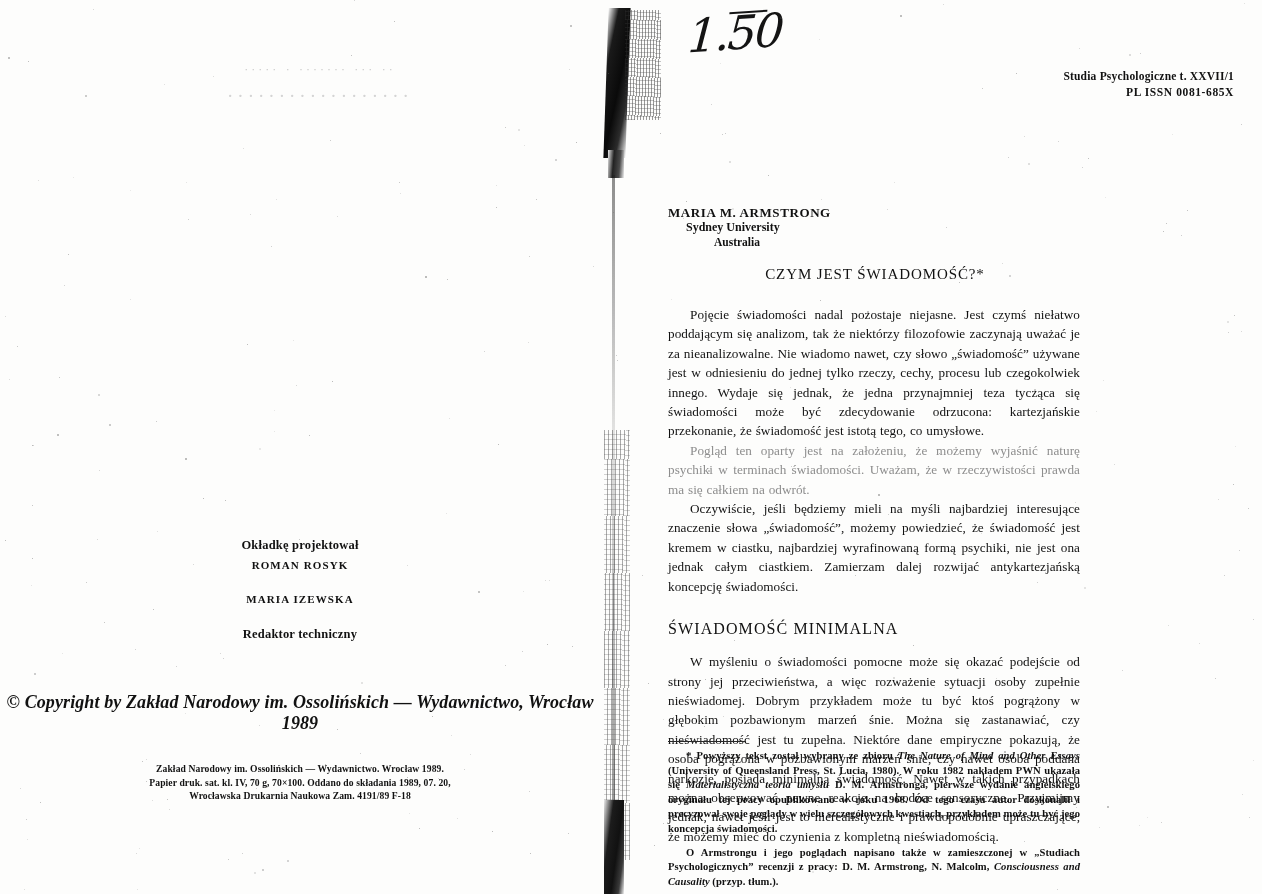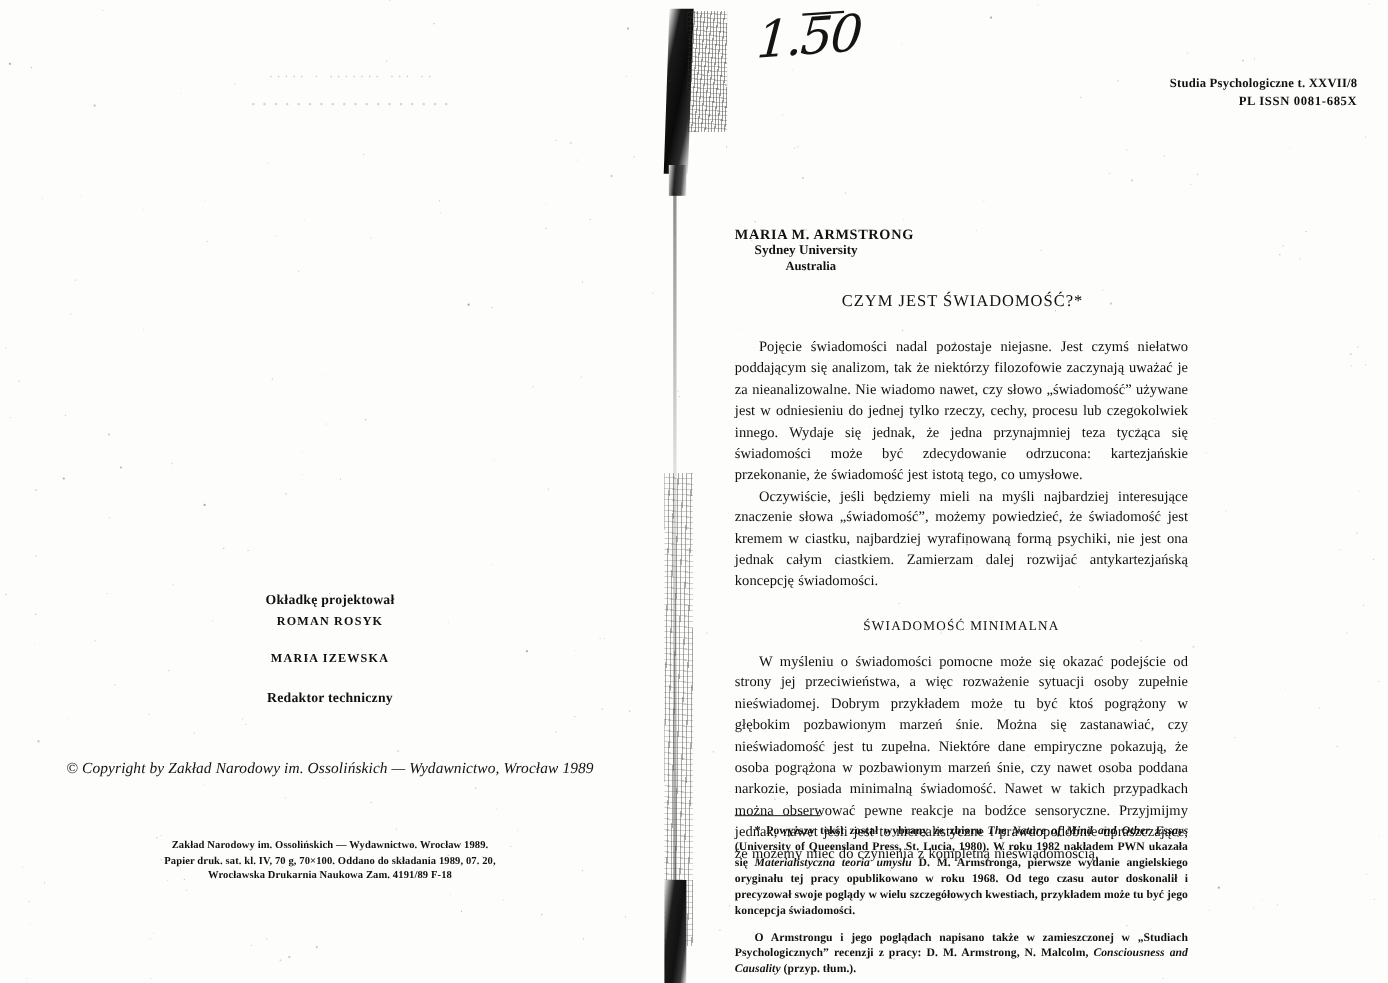--- a/index.html
+++ b/index.html
@@ -83,23 +83,23 @@
   }
   .credit-name.last { margin-bottom: 0; }
 
   .copyright-block {
     position: absolute;
     left: 0; top: 692px;
     width: 600px;
     text-align: center;
   }
   .copyright-line {
-    font-size: 14px;
+    font-size: 18px;
     font-style: italic;
-    font-weight: 400;
+    font-weight: 700;
     letter-spacing: .1px;
     margin: 0 0 16px 0;
   }
   .printed-line {
     font-size: 12.5px;
     font-style: italic;
     font-weight: 700;
     margin: 0;
   }
 
@@ -252,22 +252,22 @@
     text-indent: 22px;
     letter-spacing: .05px;
     word-spacing: .4px;
   }
   .body-col p.faded {
     color: #8d8d8d;
   }
 
   .section-heading {
     width: 412px;
-    text-align: center;
-    font-size: 12px;
+    text-align: left;
+    font-size: 16px;
     letter-spacing: 1.1px;
     margin: 24px 0 14px 0;
     font-weight: 400;
   }
 
   .footnote-rule {
     position: absolute;
     left: 8px; top: 741px;
     width: 78px;
     border-top: 1.4px solid #2a2a2a;
@@ -330,34 +330,35 @@
   </div>
 
   <div class="page-right">
 
     <div class="handwriting">
       <span class="hw-bar"></span>
       <span>1.50</span>
     </div>
 
     <div class="journal-id">
-      <div>Studia Psychologiczne t. XXVII/8</div>
+      <div>Studia Psychologiczne t. XXVII/1</div>
       <div class="issn">PL ISSN 0081-685X</div>
     </div>
 
     <div class="author-block">
       <div class="author-name">MARIA M. ARMSTRONG</div>
       <div class="author-affil">Sydney University</div>
       <div class="author-country">Australia</div>
     </div>
 
     <div class="article-title">CZYM JEST ŚWIADOMOŚĆ?*</div>
 
     <div class="body-col">
       <p>Pojęcie świadomości nadal pozostaje niejasne. Jest czymś niełatwo poddającym się analizom, tak że niektórzy filozofowie zaczynają uważać je za nieanalizowalne. Nie wiadomo nawet, czy słowo „świadomość” używane jest w odniesieniu do jednej tylko rzeczy, cechy, procesu lub czegokolwiek innego. Wydaje się jednak, że jedna przynajmniej teza tycząca się świadomości może być zdecydowanie odrzucona: kartezjańskie przekonanie, że świadomość jest istotą tego, co umysłowe.</p>
+      <p class="faded">Pogląd ten oparty jest na założeniu, że możemy wyjaśnić naturę psychiki w terminach świadomości. Uważam, że w rzeczywistości prawda ma się całkiem na odwrót.</p>
       <p>Oczywiście, jeśli będziemy mieli na myśli najbardziej interesujące znaczenie słowa „świadomość”, możemy powiedzieć, że świadomość jest kremem w ciastku, najbardziej wyrafinowaną formą psychiki, nie jest ona jednak całym ciastkiem. Zamierzam dalej rozwijać antykartezjańską koncepcję świadomości.</p>
 
       <div class="section-heading">ŚWIADOMOŚĆ MINIMALNA</div>
 
       <p>W myśleniu o świadomości pomocne może się okazać podejście od strony jej przeciwieństwa, a więc rozważenie sytuacji osoby zupełnie nieświadomej. Dobrym przykładem może tu być ktoś pogrążony w głębokim pozbawionym marzeń śnie. Można się zastanawiać, czy nieświadomość jest tu zupełna. Niektóre dane empiryczne pokazują, że osoba pogrążona w pozbawionym marzeń śnie, czy nawet osoba poddana narkozie, posiada minimalną świadomość. Nawet w takich przypadkach można obserwować pewne reakcje na bodźce sensoryczne. Przyjmijmy jednak, nawet jeśli jest to nierealistyczne i prawdopodobnie upraszczające, że możemy mieć do czynienia z kompletną nieświadomością.</p>
     </div>
 
     <div class="footnote-rule"></div>
 
     <div class="footnotes">

